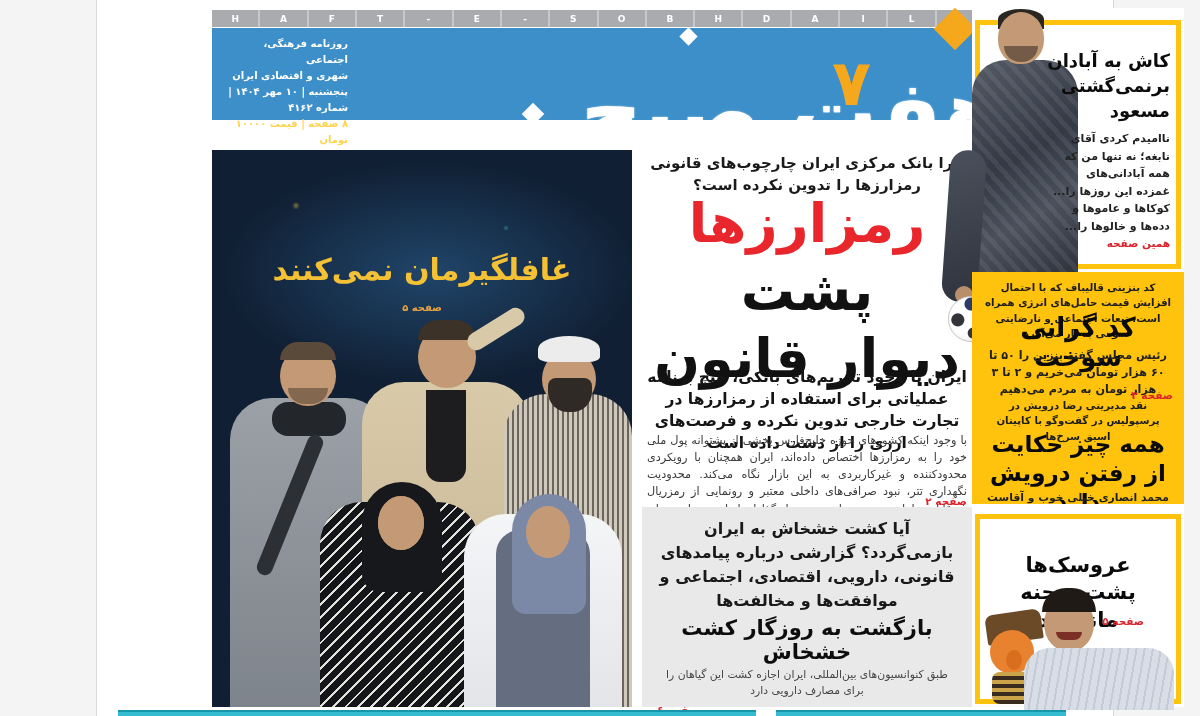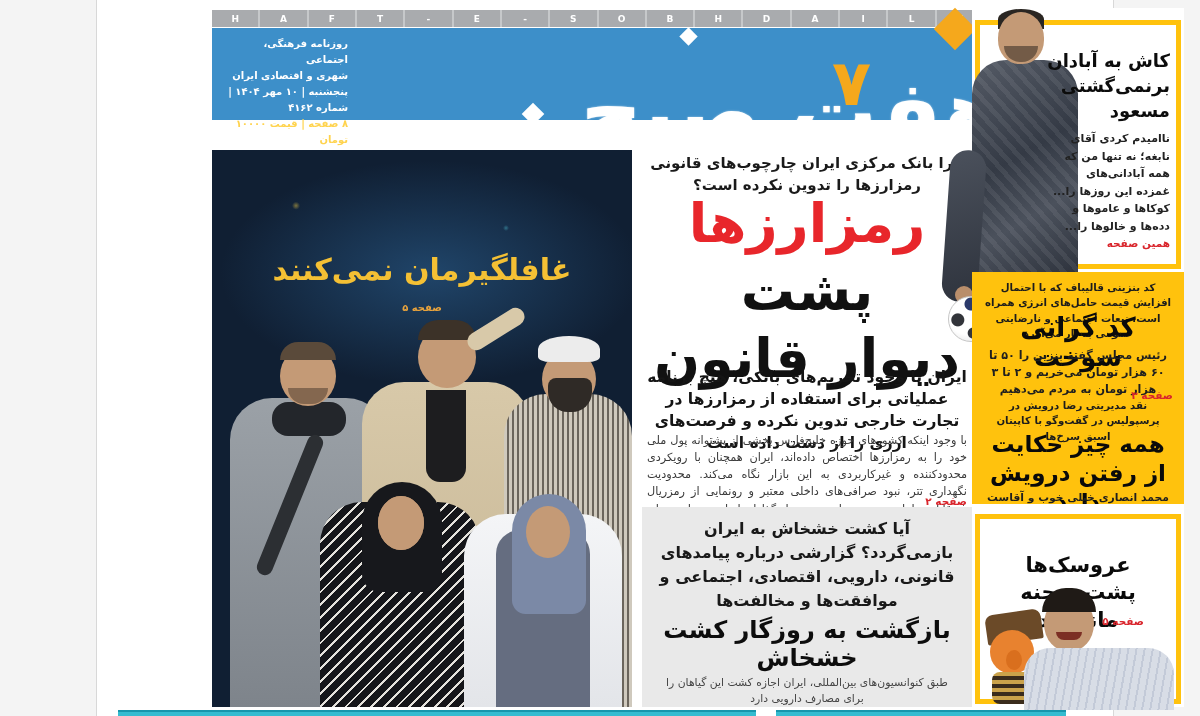--- a/index.html
+++ b/index.html
@@ -62,21 +62,21 @@
      font-size:54px;line-height:1.25;color:#111;}
   #mid-headline .red{color:var(--headline-red,#e8262b);}
   #mid-subhead{left:548px;top:366px;width:324px;text-align:center;font-size:15.5px;font-weight:900;
      line-height:1.42;color:#151515;}
   #mid-body{left:550px;top:432px;width:320px;text-align:justify;font-size:11.3px;line-height:1.52;color:#3a3a3a;}
   #mid-ref{left:550px;top:490px;width:320px;text-align:right;}
   .pageref{color:var(--pageref-red,#d9252c);font-size:10.5px;font-weight:900;}
   
   #gray-box{left:545px;top:507px;width:330px;height:200px;background:#e9e9e9;padding:10px 15px;}
   .gb-kicker{font-size:16px;font-weight:700;color:#191919;line-height:1.5;text-align:center;}
-  .gb-headline{font-size:24px;font-weight:900;color:#0d0d0d;text-align:center;margin-top:3px;}
+  .gb-headline{font-size:21px;font-weight:900;color:#0d0d0d;text-align:center;margin-top:3px;}
   .gb-dek{font-size:10.8px;color:#444;text-align:center;line-height:1.45;margin-top:3px;}
   .gb-ref{text-align:left;direction:ltr;margin-top:1px;}
   
   #masoud-box{left:875px;top:8px;width:212px;height:264px;background:#fff;}
   .yframe{position:absolute;border:5px solid var(--accent-yellow,#ffc20d);}
   #masoud-frame{left:3px;right:3px;top:12px;bottom:3px;}
   #masoud-headline{position:absolute;right:14px;top:40px;width:125px;font-size:18px;font-weight:900;
      color:#0c0c0c;line-height:1.4;text-align:right;}
   #masoud-body{position:absolute;right:14px;top:122px;width:118px;font-size:11px;line-height:1.6;
      color:#222;text-align:right;font-weight:600;}

